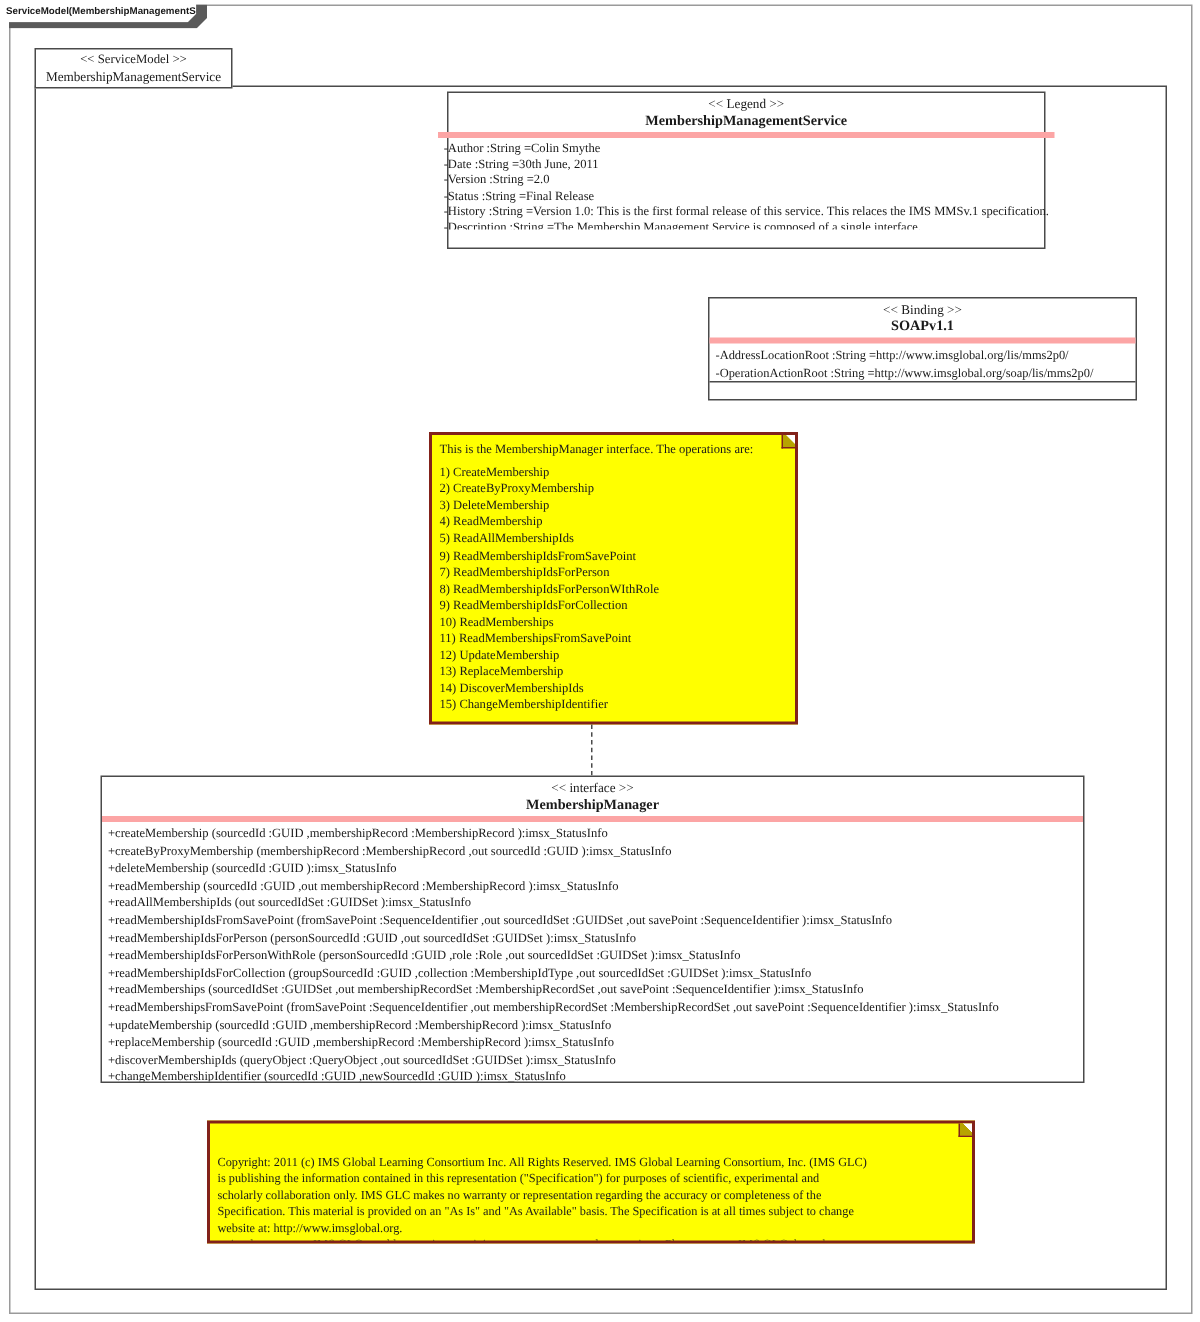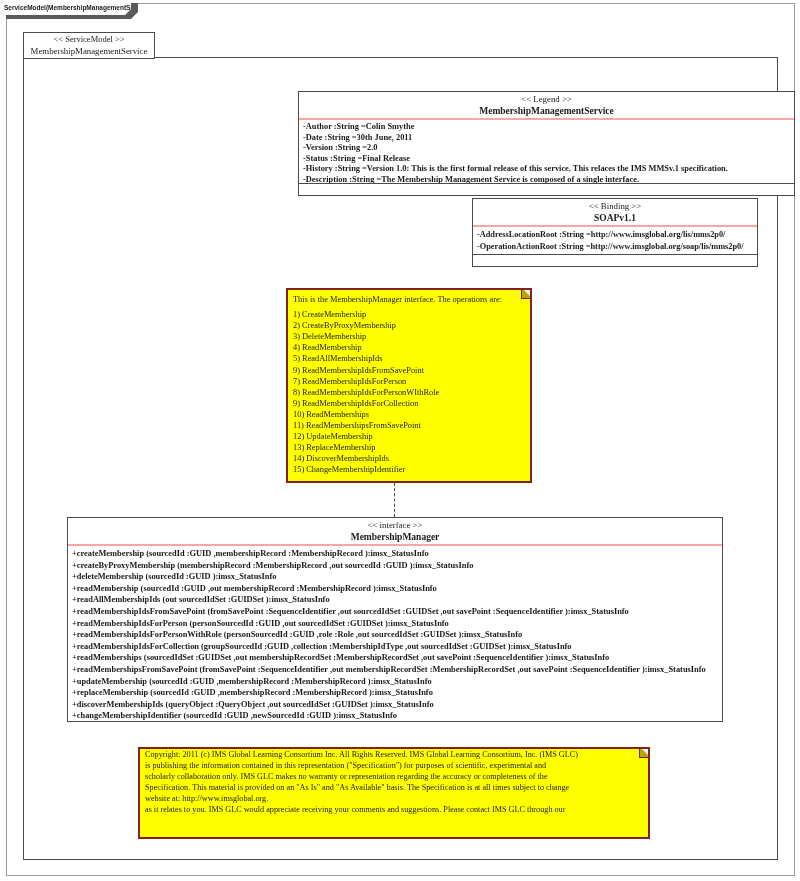--- a/index.html
+++ b/index.html
@@ -31,46 +31,46 @@
   }
   .frame-title .l1 { font-size:8.5px; line-height:12px;text-align:center; }
   .frame-title .l2 { font-size:8.8px; line-height:12px; white-space:nowrap; }
   .frame-rect { left:23px; top:57px; width:753px; height:801px; border:1px solid #4a4a4a; }
 
   
   .classbox { border:1px solid #4a4a4a; background:#fff; display:flex; flex-direction:column; box-sizing:border-box; }
   .cb-header { text-align:center; padding:2px 0 1px 0; }
   .stereo { font-size:8.8px; line-height:11px; white-space:nowrap; }
   .cb-name { font-weight:bold; font-size:9.5px; line-height:12px; white-space:nowrap; }
-  .cb-body { border-top:2px solid #fca5a5; padding:2px 4px; flex:1; overflow:hidden;font-weight:bold; }
+  .cb-body { border-top:4px solid #fca5a5; padding:2px 4px; flex:1; overflow:hidden; }
   .cb-footer { border-top:1px solid #4a4a4a; height:11px; }
   .tline { white-space:nowrap; overflow:hidden; font-size:8.4px; line-height:10.6px; }
 
-  .legend-box { left:298px; top:91px; width:497px; height:105px; }
+  .legend-box { left:298px; top:61px; width:399px; height:105px;align-items:center; }
   .binding-box { left:472px; top:198px; width:286px; height:69px; }
   .binding-box .tline { font-size:8.3px; line-height:12px; }
 
   .iface-box { left:67px; top:517px; width:656px; height:205px; }
   .iface-box .cb-body .tline { font-size:8.4px; line-height:11.6px; }
 
   
   .note {
     background:#ffff00; border:2px solid #82221a; box-sizing:border-box; overflow:hidden;
   }
   .note .fold {
     position:absolute; top:-2px; right:-2px; width:11px; height:11px;
     background: linear-gradient(to bottom left, #ffffff 0 49%, #b7a400 51% 100%);
     border-left:1px solid #82221a; border-bottom:1px solid #82221a; box-sizing:border-box;
   }
   .note-line { white-space:nowrap; overflow:hidden; min-height:4px;font-family:Liberation Serif, serif; }
 
   .ops-note { left:286px; top:288px; width:246px; height:195px; padding:4px 5px; }
   .ops-note .note-line { font-size:8.4px; line-height:11.1px; }
 
-  .copy-note { left:138px; top:747px; width:512px; height:92px; padding:1px 5px; }
+  .copy-note { left:138px; top:747px; width:512px; height:82px; padding:21px 5px; }
   .copy-note .note-line { font-size:8.2px; line-height:10.9px; }
 
   
   .connector { left:394px; top:483px; width:0; height:34px; border-left:1px dashed #4a4a4a; }
 </style>
 </head>
 <body>
 
 <div id="canvas">
 

